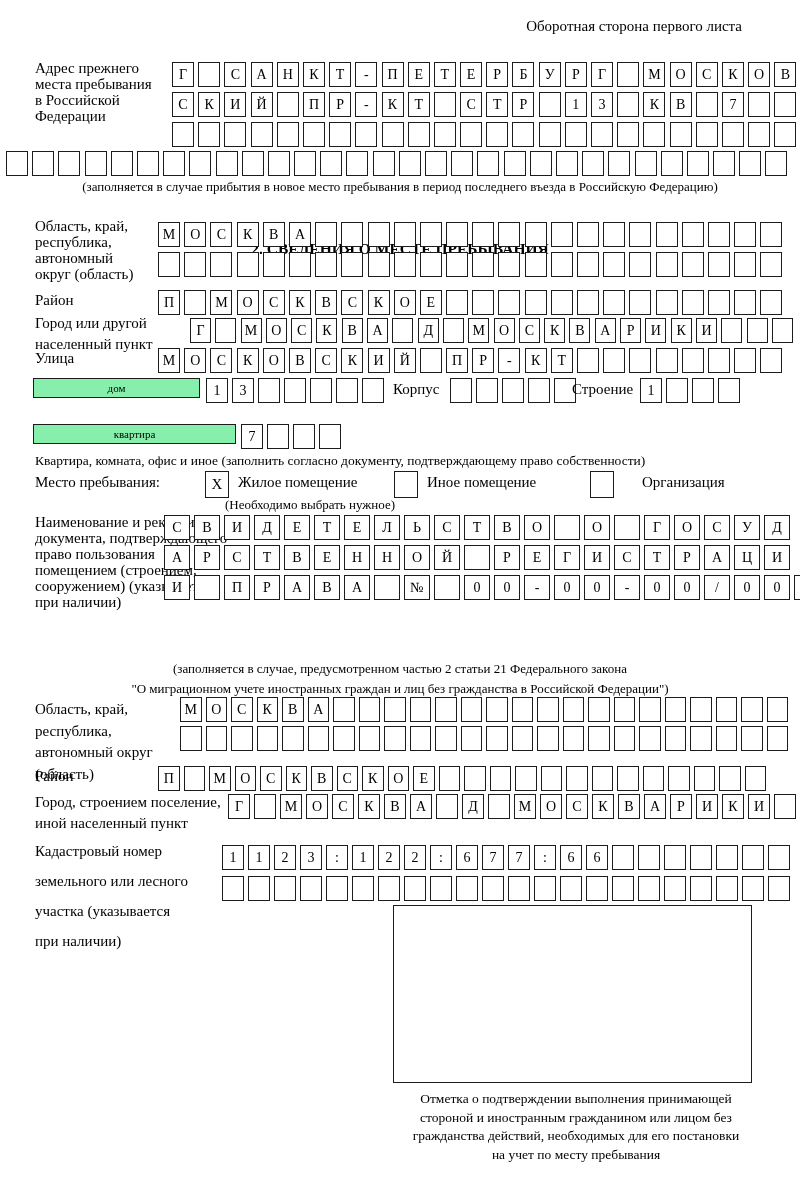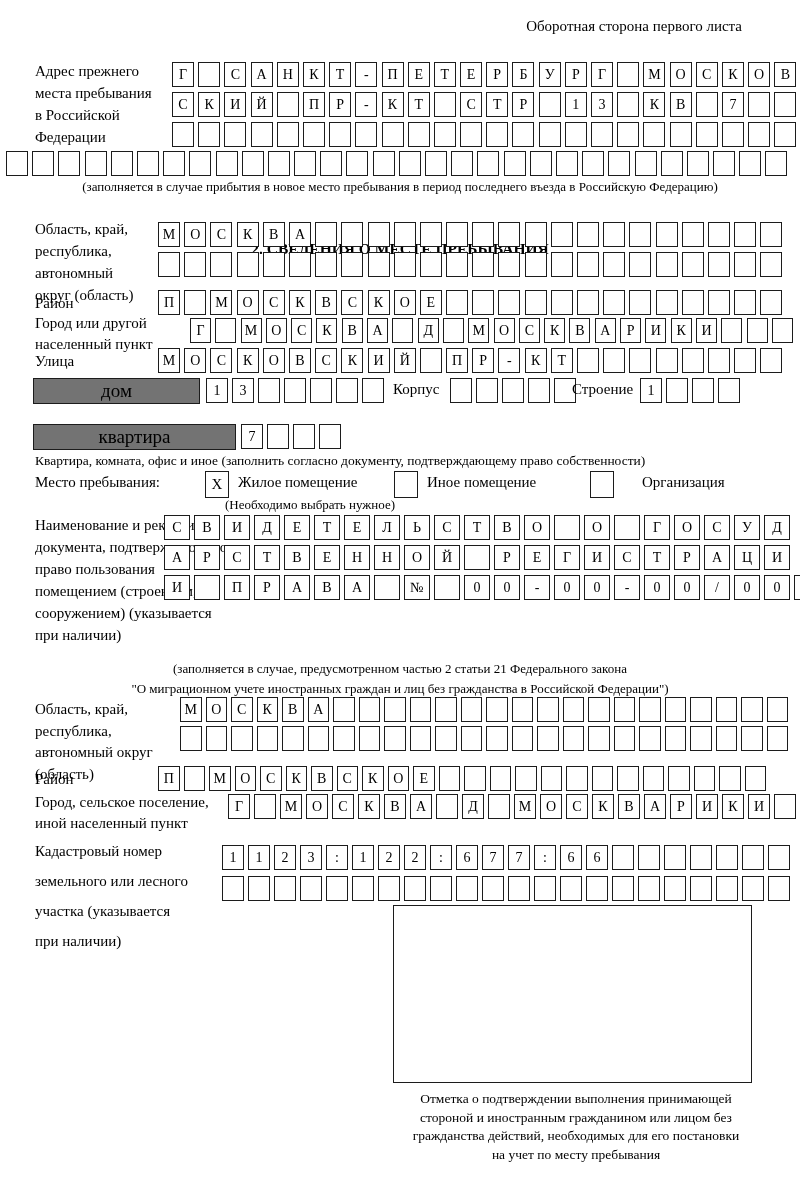--- a/index.html
+++ b/index.html
@@ -1,35 +1,35 @@
 <!DOCTYPE html>
 <html><head>
 <meta charset="utf-8">
 <style>
   html,body{margin:0;padding:0;background:#fff;}
   .page{position:relative;width:800px;height:1180px;background:#fff;color:#000;
         font-family:"Liberation Serif","DejaVu Serif",serif;overflow:hidden;}
   .hnote{position:absolute;top:18px;right:58px;font-size:15px;}
-  .lbl{position:absolute;font-size:15px;line-height:22px;white-space:pre-line;}
+  .lbl{position:absolute;font-size:15px;line-height:16px;white-space:pre-line;}
   .cellrow{position:absolute;display:flex;}
   .cell{flex:none;height:25px;border:1.6px solid #1c1c1c;box-sizing:border-box;
         display:flex;align-items:center;justify-content:center;
         font-size:14px;background:#fff;}
   .g-a{gap:4.2px}.g-a .cell{width:22px;}
   .g-b{gap:4.3px}.g-b .cell{width:21px;}
   .g-c{gap:4px}.g-c .cell{width:26px;}
   .g-d{gap:4px}.g-d .cell{width:21.5px;}
   .g-e{gap:4px}.g-e .cell{width:22px;}
   .g-f{gap:4.2px}.g-f .cell{width:22px;}
   .g-s{gap:4px}.g-s .cell{width:22px;}
   .caption{position:absolute;left:0;width:800px;text-align:center;font-size:13px;}
   .caption-l{position:absolute;left:35px;font-size:13.5px;}
   .h2{position:absolute;left:0;width:800px;text-align:center;font-size:15.5px;font-weight:bold;margin-top:28px;}
-  .widebox{position:absolute;height:26px;border:1.6px solid #1c1c1c;box-sizing:border-box;
-           display:flex;align-items:center;justify-content:center;font-size:19px;background:#737373;}
+  .widebox{position:absolute;height:20px;border:1.6px solid #1c1c1c;box-sizing:border-box;
+           display:flex;align-items:center;justify-content:center;font-size:11px;background:#86efac;}
   .ckbox{position:absolute;width:24px;height:27px;border:1.6px solid #1c1c1c;box-sizing:border-box;
          display:flex;align-items:center;justify-content:center;font-size:15px;}
   .inline-lbl{position:absolute;font-size:15px;}
   .stampbox{position:absolute;left:393px;top:905px;width:359px;height:178px;
             border:1.8px solid #1c1c1c;box-sizing:border-box;background:#fff;}
   .stampnote{position:absolute;left:388px;top:1090px;width:376px;text-align:center;
              font-size:13.5px;line-height:18.5px;white-space:pre-line;}
 </style>
 </head>
 <body>
@@ -500,21 +500,21 @@
       <span class="cell"></span>
       <span class="cell"></span>
       <span class="cell"></span>
       <span class="cell"></span>
       <span class="cell"></span>
       <span class="cell"></span>
       <span class="cell"></span>
       <span class="cell"></span>
     </div>
 
-  <div class="lbl" style="left:35px;top:792px;line-height:21px;width:200px">Город, сельское поселение,
+  <div class="lbl" style="left:35px;top:792px;line-height:21px;width:200px">Город, строением поселение,
 иной населенный пункт</div>
   <div class="cellrow g-e" style="left:228px;top:794px">
       <span class="cell">Г</span>
       <span class="cell"></span>
       <span class="cell">М</span>
       <span class="cell">О</span>
       <span class="cell">С</span>
       <span class="cell">К</span>
       <span class="cell">В</span>
       <span class="cell">А</span>

